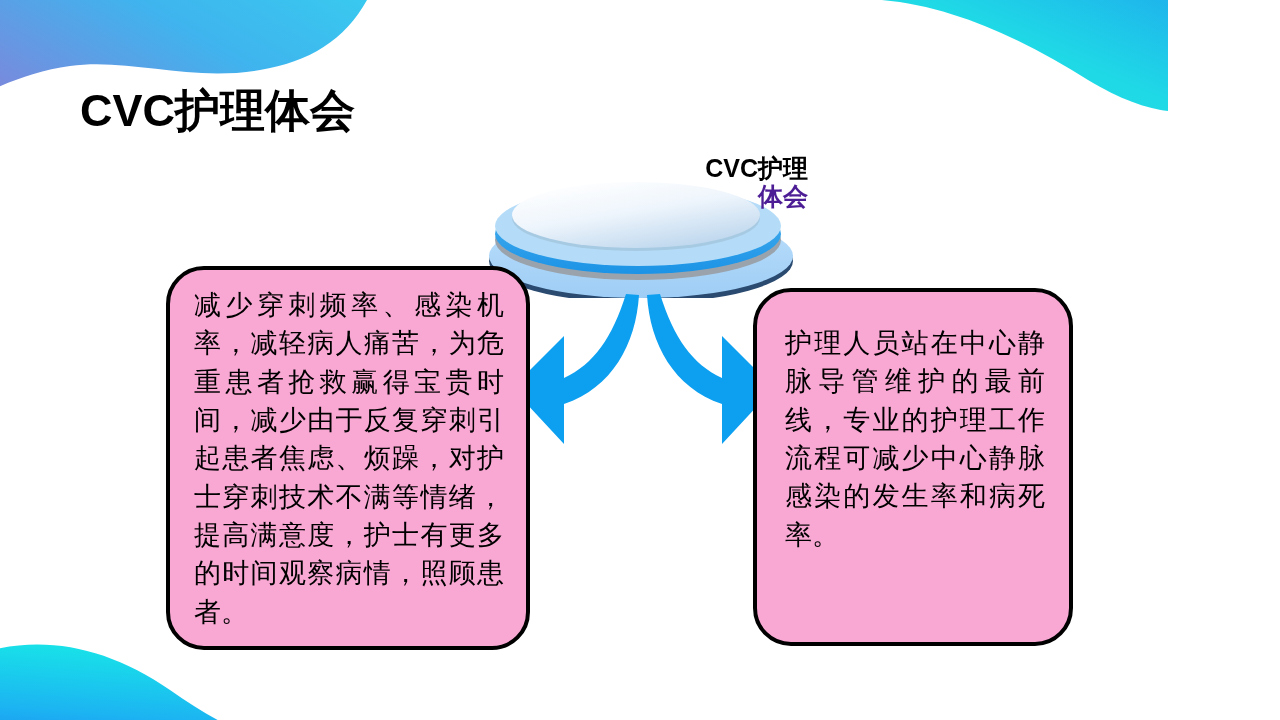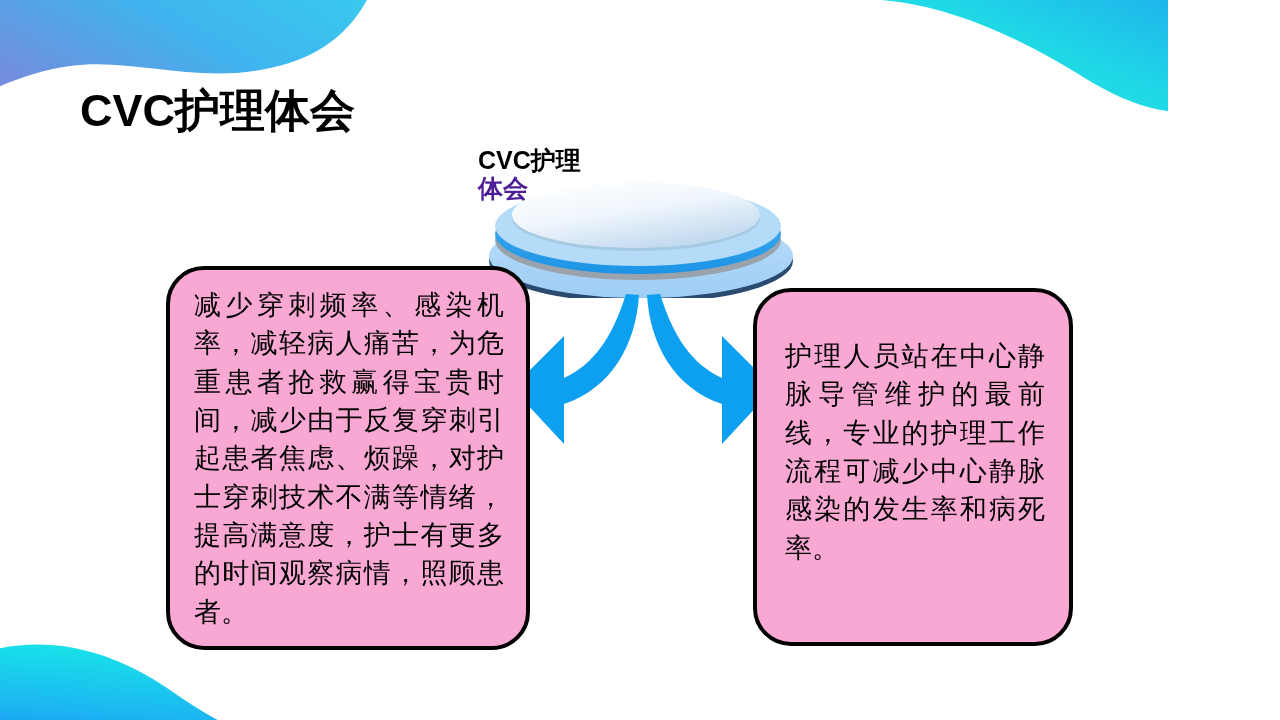--- a/index.html
+++ b/index.html
@@ -59,23 +59,23 @@
     position: absolute;
     left: 478px;
     top: 118px;
     width: 330px;
     height: 180px;
   }
   #disc-svg { display: block; }
   #disc-text {
     position: absolute;
     left: 0;
-    top: 28px;
+    top: 36px;
     width: 330px;
-    text-align: left;
+    text-align: right;
     line-height: 1.12;
     pointer-events: none;
   }
   .disc-line1 {
     display: block;
     font-family: "Liberation Sans", "DejaVu Sans", sans-serif;
     font-weight: bold;
     font-size: 25px;
     color: #000000;
   }
@@ -122,21 +122,21 @@
     font-family: "Liberation Serif", "DejaVu Serif", serif;
     font-size: 27px;
     line-height: 1.42;
     text-align: justify;
     text-justify: inter-character;
   }
   #left-box .box-text {
     padding: 16px 22px 0 24px;
   }
   #right-box .box-text {
-    padding: 45px 24px 0 28px;
+    padding: 32px 24px 0 28px;
   }
 </style>
 </head>
 <body>
 
 <div id="slide">
 
   <svg class="decor" id="blob-top-left" viewBox="0 0 420 260">
     <defs>
       <linearGradient id="gradTL" x1="0" y1="1" x2="1" y2="0">

